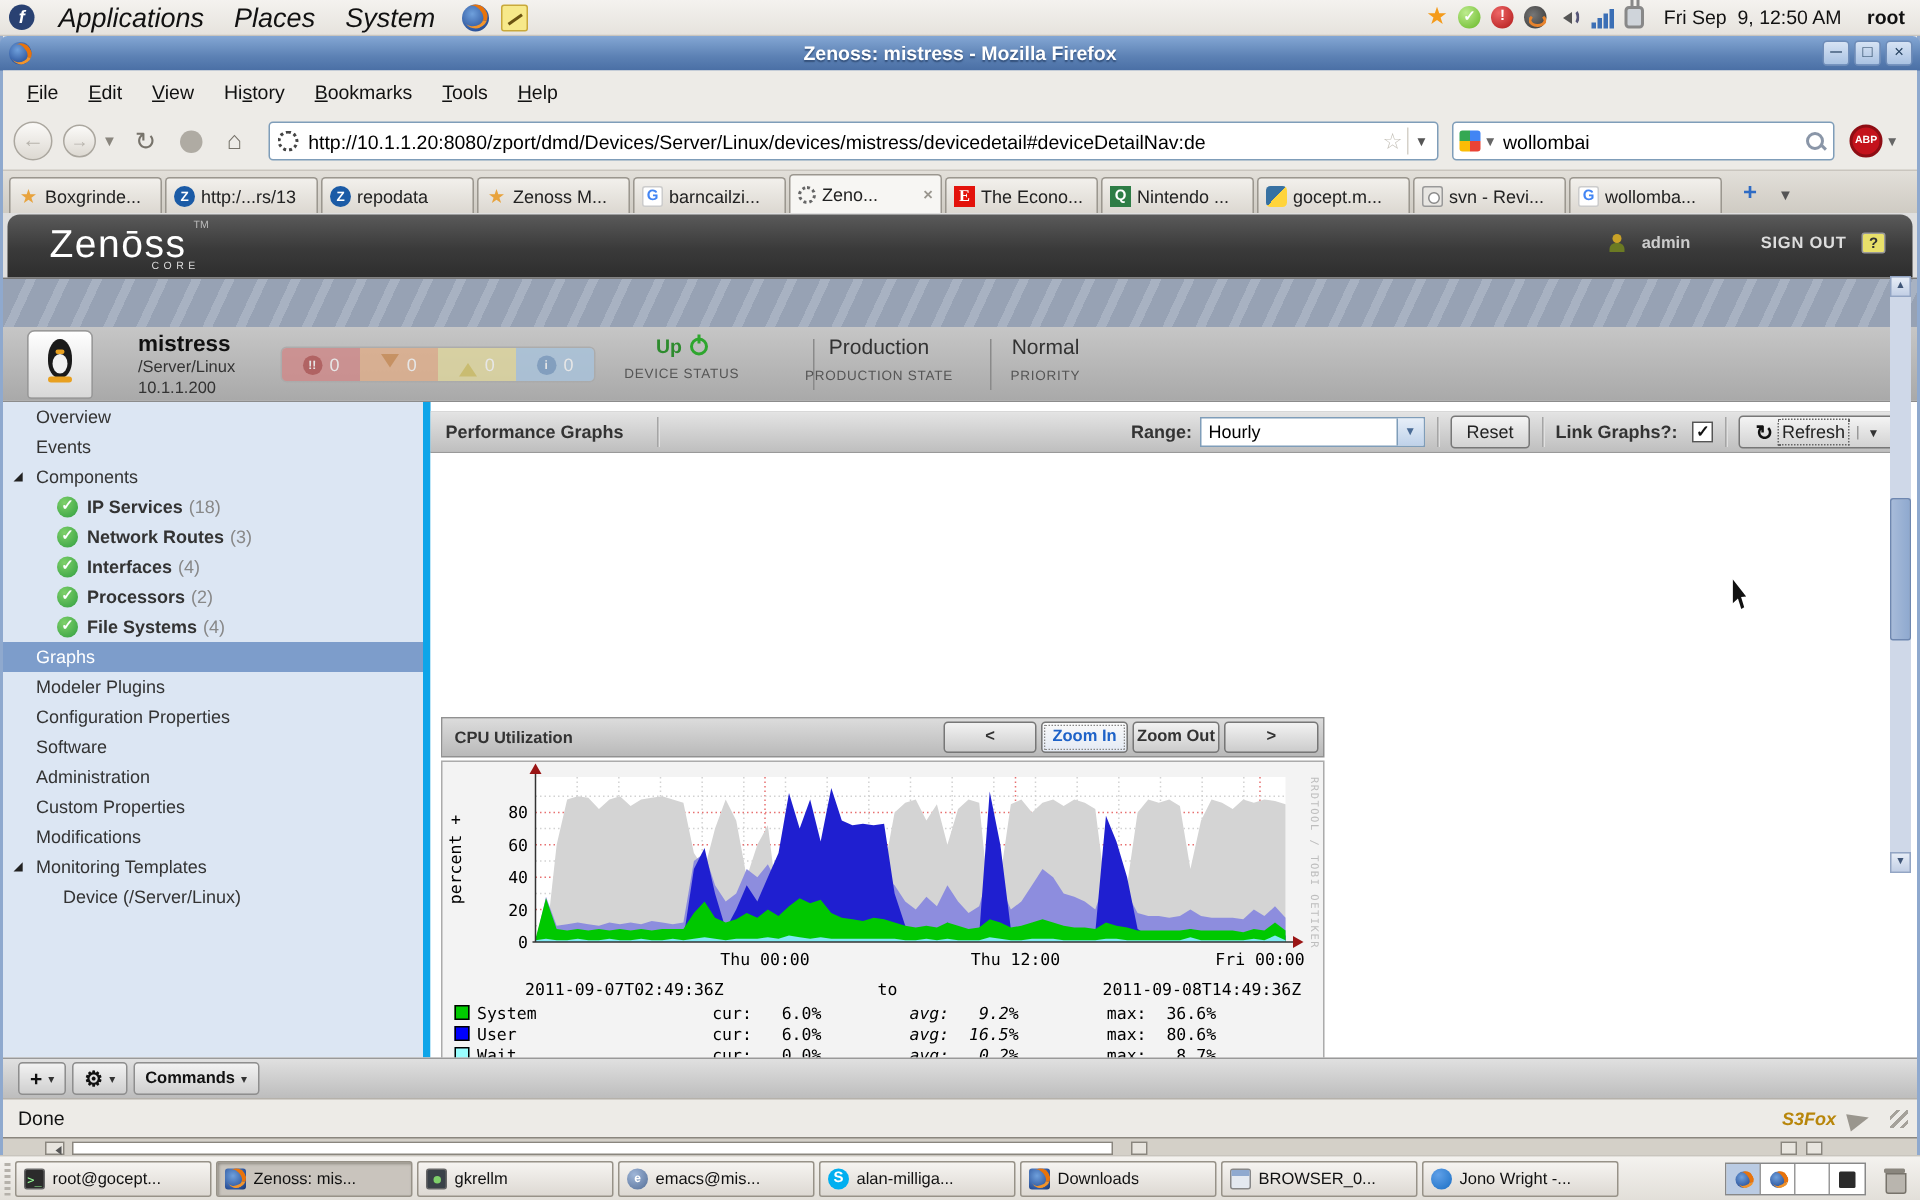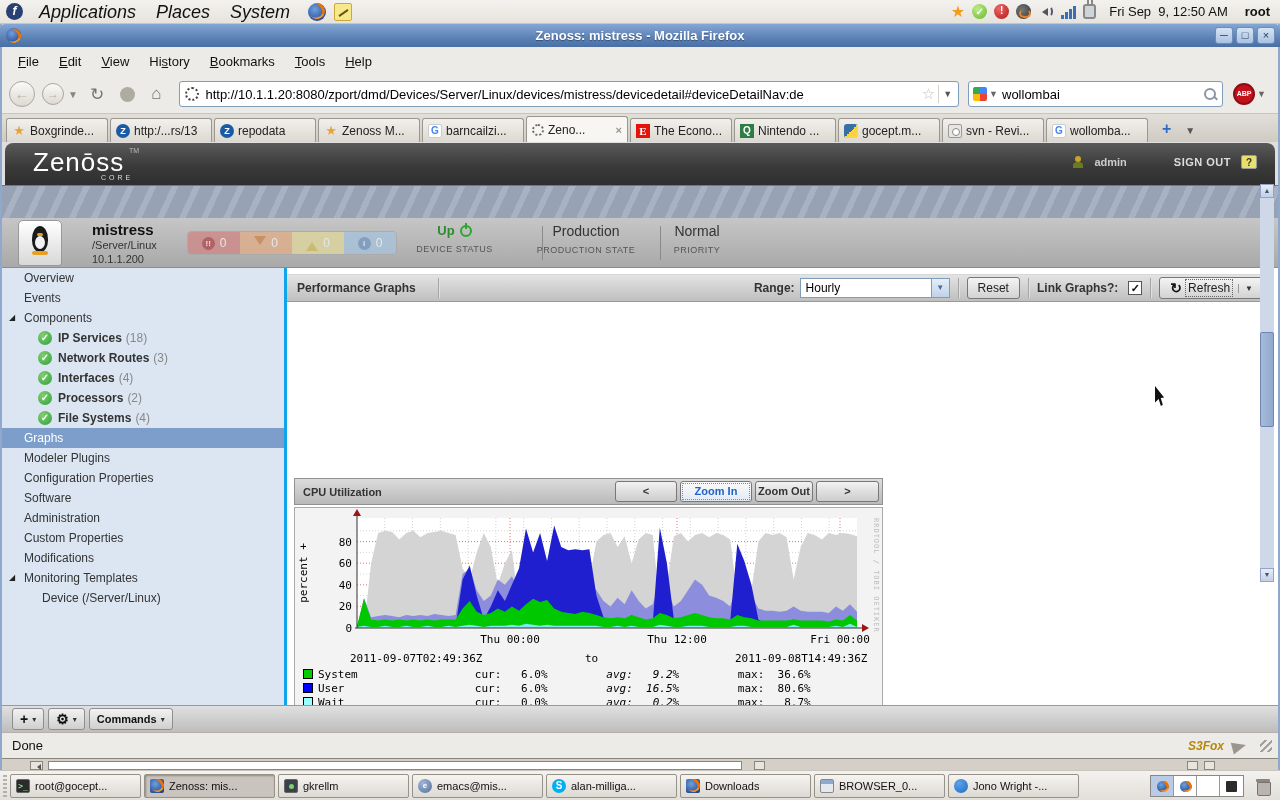--- a/index.html
+++ b/index.html
@@ -147,21 +147,21 @@
   .bi-tri-up { width:0; height:0; border:6px solid transparent; border-bottom:9px solid #CDBE66; }
   .dstat { position:absolute; top:5px; text-align:center; }
   .dstat .val { font-size:13px; font-weight:bold; color:#222; display:flex; align-items:center; justify-content:center; gap:5px; }
   .dstat .lbl { font-size:9px; color:#555; margin-top:6px; letter-spacing:.5px; }
   .dstat-up .val { color:#2E8B2E; }
   .power-icon { width:12px; height:12px; border-radius:50%; border:2px solid #2EA62E; position:relative; display:inline-block; }
   .power-icon::after { content:""; position:absolute; left:3px; top:-4px; width:2px; height:6px; background:#2EA62E; }
   .dsep { position:absolute; top:8px; width:1px; height:34px; background:#8A8A8A; }
 
   
-  #sidebar { position:absolute; left:0; top:126px; width:285px; height:437px; background:#DCE6F3; border-right:3px solid #0ea5e9; }
+  #sidebar { position:absolute; left:0; top:126px; width:285px; height:437px; background:#DCE6F3; border-right:5px solid #0ea5e9; }
   .side-item { height:20px; line-height:20px; font-size:12px; color:#333; padding-left:22px; position:relative; white-space:nowrap; }
   .side-item.selected { background:#7D9DCB; color:#fff; }
   .side-item .tri { position:absolute; left:7px; top:0; font-size:8px; color:#222; }
   .side-child { padding-left:56px; }
   .side-child .label { font-weight:bold; }
   .side-child .count { color:#888; margin-left:4px; font-weight:normal; }
   .check-icon { position:absolute; left:36px; top:3px; width:14px; height:14px; border-radius:50%;
     background:radial-gradient(circle at 35% 30%, #7FD06A, #2F9E3F); color:#fff; font-size:10px; font-weight:bold; text-align:center; line-height:14px; }
   .side-sub { padding-left:40px; }
 
@@ -502,21 +502,21 @@
           <span class="rlabel">Refresh</span>
           <span class="rdrop">▼</span>
         </span>
       </div>
 
       <div id="content">
         <div class="graph-header" id="cpu-header">
           <span class="gtitle">CPU Utilization</span>
           <span class="gh-buttons" id="cpu-buttons">
               <span class="gbtn" style="width: 62px;">&lt;</span>
-              <span class="gbtn zoom-active" style="width: 72px;">Zoom In</span>
+              <span class="gbtn zoom-active" style="width: 58px;">Zoom In</span>
               <span class="gbtn" style="width: 58px;">Zoom Out</span>
               <span class="gbtn" style="width: 63px;">&gt;</span>
             </span>
         </div>
         <div class="graph-box" id="cpu-box">
           <div id="cpu-chart"><svg width="587" height="140">
                 <rect x="62" y="10" width="500" height="110" fill="#ffffff"></rect>
                 <line x1="89.77777777777777" y1="10" x2="89.77777777777777" y2="120" stroke="#d2d2d2" stroke-dasharray="1,2"></line>
                 <line x1="117.55555555555556" y1="10" x2="117.55555555555556" y2="120" stroke="#d2d2d2" stroke-dasharray="1,2"></line>
                 <line x1="145.33333333333331" y1="10" x2="145.33333333333331" y2="120" stroke="#d2d2d2" stroke-dasharray="1,2"></line>

